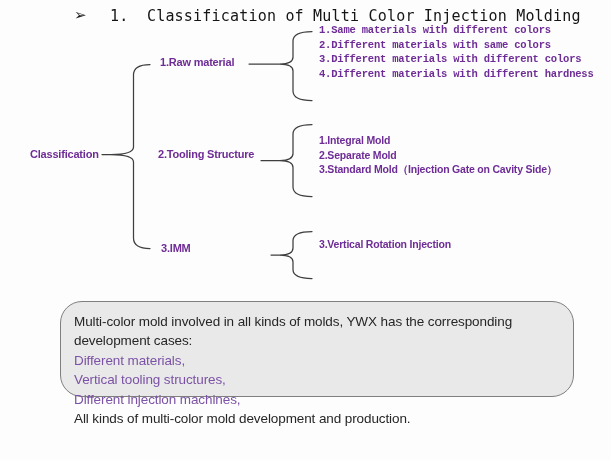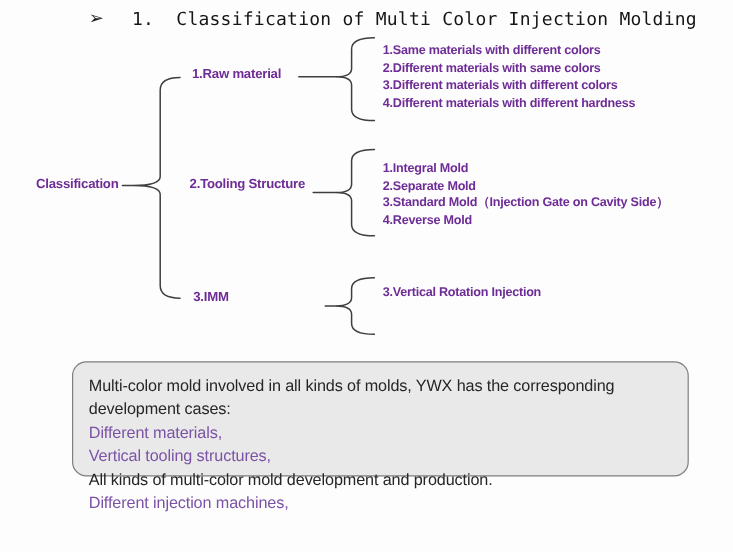--- a/index.html
+++ b/index.html
@@ -26,30 +26,30 @@
   }
   .root{left:30px;top:147px;}
   .lbl-raw{left:160px;top:55px;}
   .lbl-tooling{left:158px;top:147px;}
   .lbl-imm{left:161px;top:241px;}
   .leaflist{display:flex;flex-direction:column;}
   .leaflist .leaf{
     font-size:10.5px;font-weight:700;color:#6E2C96;
     letter-spacing:-0.2px;line-height:14.6px;white-space:pre;
   }
-  .list-raw{left:319px;top:35px;}
+  .list-raw{left:319px;top:23px;font-family:Liberation Mono, monospace;}
   .list-tooling{left:319px;top:133px;}
   .list-imm{left:319px;top:237px;}
   
   .braces{left:0;top:0;}
   .braces path{fill:none;stroke:#3f3f3f;stroke-width:1.25;stroke-linecap:round;}
   
   .notebox{
     left:60px;top:301px;width:514px;height:96px;box-sizing:border-box;
-    background:#E9E9E9;border:1.5px solid #7F7F7F;border-radius:12px;
+    background:#E9E9E9;border:1.5px solid #7F7F7F;border-radius:22px;
     padding:10px 16px 0 13px;
   }
   .notebox .nb{
     font-size:13.5px;line-height:19.4px;white-space:pre;letter-spacing:-0.1px;
   }
   .nb-black{color:#262626;}
   .nb-purple{color:#7B52A5;}
 </style>
 </head>
 <body>
@@ -85,28 +85,27 @@
   <span class="leaf">2.Different materials with same colors</span>
   <span class="leaf">3.Different materials with different colors</span>
   <span class="leaf">4.Different materials with different hardness</span>
 </div>
 
 <span class="abs tlabel lbl-tooling">2.Tooling Structure</span>
 <div class="abs leaflist list-tooling">
   <span class="leaf">1.Integral Mold</span>
   <span class="leaf">2.Separate Mold</span>
   <span class="leaf">3.Standard Mold（Injection Gate on Cavity Side）</span>
-  <span class="leaf">4.Reverse Mold</span>
 </div>
 
 <span class="abs tlabel lbl-imm">3.IMM</span>
 <div class="abs leaflist list-imm">
   <span class="leaf">3.Vertical Rotation Injection</span>
 </div>
 
 <div class="abs notebox">
   <div class="nb nb-black">Multi-color mold involved in all kinds of molds, YWX has the corresponding</div>
   <div class="nb nb-black">development cases:</div>
   <div class="nb nb-purple">Different materials,</div>
   <div class="nb nb-purple">Vertical tooling structures,</div>
+  <div class="nb nb-purple">Different injection machines,</div>
   <div class="nb nb-black">All kinds of multi-color mold development and production.</div>
-  <div class="nb nb-purple">Different injection machines,</div>
 </div>
 
 </body></html>

